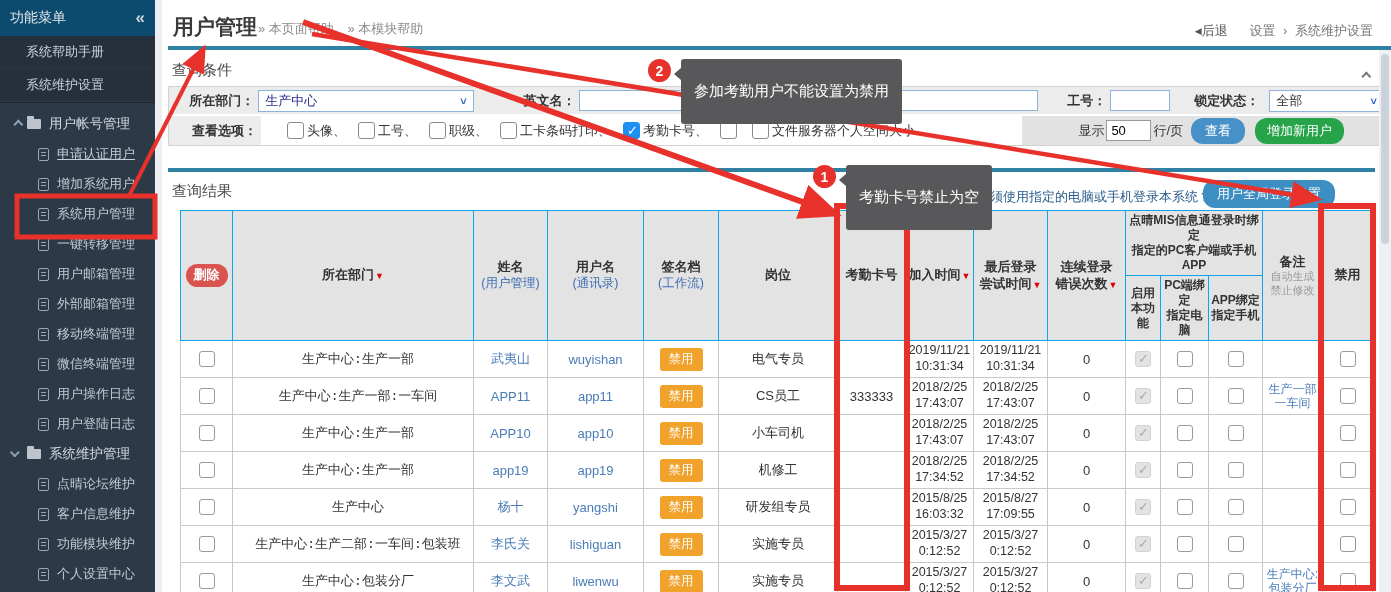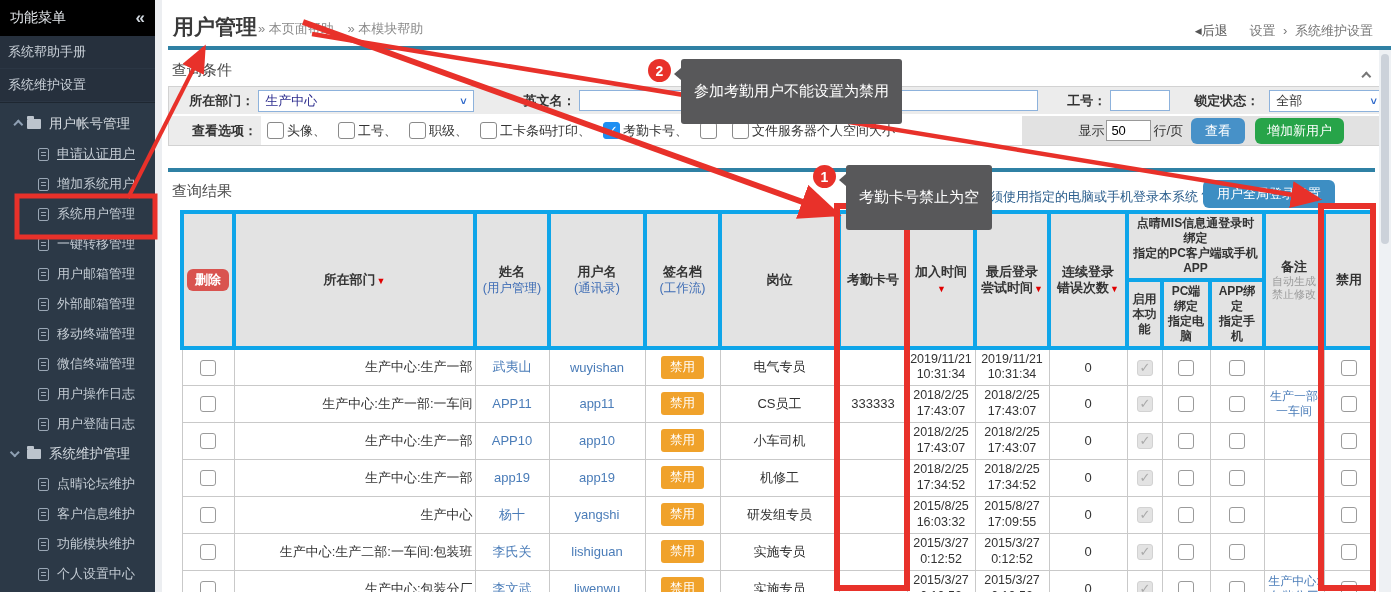--- a/index.html
+++ b/index.html
@@ -2,25 +2,25 @@
 <html><head>
 <meta charset="utf-8">
 <style>
   * { margin:0; padding:0; box-sizing:border-box; }
   html,body { background:#fff; }
   body { font-family:"Liberation Sans","DejaVu Sans",sans-serif; }
   .app { position:relative; width:1391px; height:592px; background:#fff; overflow:hidden; }
 
   
   .sidebar { position:absolute; left:0; top:0; width:155px; height:592px; background:#2c3947; color:#c6cdd4; z-index:2; }
-  .sb-header { height:36px; background:#000000; display:flex; align-items:center; justify-content:space-between; padding:0 10px 0 10px; }
+  .sb-header { height:36px; background:#0c4a6e; display:flex; align-items:center; justify-content:space-between; padding:0 10px 0 10px; }
   .sb-title { font-size:14px; color:#e2e6ea; }
   .sb-collapse { font-size:17px; font-weight:bold; color:#cfd6dd; cursor:pointer; }
   .sb-top { background:#26303d; border-bottom:1px solid #1e2731; }
-  .sb-top-item { height:33px; display:flex; align-items:center; padding-left:8px; font-size:13px; color:#c9d0d8; border-bottom:1px solid #2b3644; cursor:pointer; }
+  .sb-top-item { height:33px; display:flex; align-items:center; padding-left:26px; font-size:13px; color:#c9d0d8; border-bottom:1px solid #2b3644; cursor:pointer; }
   .sb-tree { padding-top:6px; }
   .sb-parent { height:30px; display:flex; align-items:center; padding-left:12px; font-size:13.5px; color:#d4dae0; cursor:pointer; }
   .sb-child { height:30px; display:flex; align-items:center; padding-left:38px; font-size:13px; color:#c4ccd4; cursor:pointer; }
   .sb-child .lbl.u { text-decoration:underline; }
   .chev { width:7px; height:7px; border-left:2px solid #8fa0b3; border-bottom:2px solid #8fa0b3; display:inline-block; margin-right:8px; }
   .chev.up { transform:rotate(135deg) translate(-2px,-2px); }
   .chev.down { transform:rotate(-45deg) translate(1px,-2px); }
   .fold-icon { width:14px; height:10px; background:#bcc4cd; border-radius:1px; position:relative; display:inline-block; margin-right:8px; }
   .fold-icon::before { content:""; position:absolute; top:-3px; left:0; width:7px; height:3px; background:#bcc4cd; border-radius:1px 1px 0 0; }
   .doc-icon { width:11px; height:13px; border:1px solid #9aa7b5; border-radius:2px; display:inline-block; margin-right:8px; position:relative; background:transparent; }
@@ -39,60 +39,60 @@
   .div1 { left:168px; top:46px; width:1223px; }
   .div2 { left:168px; top:168px; width:1207px; }
 
   
   .sec-title { position:absolute; font-size:15px; color:#4a4a4a; z-index:3; }
   .qc-title { left:172px; top:61px; }
   .qc-collapse { position:absolute; left:1360px; top:66px; z-index:3; cursor:pointer; }
   .qc-collapse .chev { border-color:#777; }
   .qpanel { position:absolute; left:168px; top:86px; width:1217px; z-index:3; border:1px solid #d2d2d2; background:#fff; }
   .qrow1 { display:flex; align-items:center; height:29px; background:#ececec; border-bottom:2px solid #fff; }
-  .qrow2 { display:flex; align-items:center; height:29px; background:#fff; }
+  .qrow2 { display:flex; align-items:center; height:29px; background:#fff;gap:20px; }
   .flabel { font-weight:bold; font-size:13px; color:#333; text-align:right; white-space:nowrap; }
   .sel { background:#fff; border:1px solid #8db2dc; height:22px; display:flex; align-items:center; justify-content:space-between; padding:0 6px; font-size:13px; cursor:pointer; }
   .sel .val { color:#2d2d8e; }
   .sel .arr { color:#2b66c9; font-weight:bold; font-size:11px; }
   .tin { height:21px; border:1px solid #8db2dc; background:#fff; font-size:13px; padding:0 4px; }
   .optlabel { width:92px; height:100%; background:#ececec; display:flex; align-items:center; justify-content:flex-end; padding-right:4px; }
   .opts { display:flex; align-items:center; padding-left:6px; flex:1; }
   .opt { display:flex; align-items:center; margin-right:12px; font-size:13px; color:#333; cursor:pointer; }
   .fcb { width:17px; height:17px; border:1px solid #8a8a8a; border-radius:3px; background:#fff; margin-right:3px; position:relative; flex:0 0 auto; }
   .fcb.checked { background:#1e8ff2; border-color:#1e8ff2; }
   .fcb.checked::after { content:"\2713"; position:absolute; left:3px; top:0px; color:#fff; font-size:13px; font-weight:bold; }
   .qright { width:362px; height:100%; background:#e2e2e2; display:flex; align-items:center; justify-content:flex-end; padding-right:40px; font-size:13px; color:#333; }
   .psize { width:45px; height:21px; border:1px solid #999; background:#fff; font-size:13px; padding:0 4px; margin:0 2px; }
-  .btn { display:inline-flex; align-items:center; justify-content:center; color:#fff; border-radius:6px; font-size:13px; cursor:pointer; white-space:nowrap; }
+  .btn { display:inline-flex; align-items:center; justify-content:center; color:#fff; border-radius:12px; font-size:13px; cursor:pointer; white-space:nowrap; }
   .btn-blue { background:#4791c8; padding:4px 14px; margin-left:8px; }
   .btn-green { background:#27a449; padding:4px 12px; margin-left:10px; }
 
   
   .qr-title { left:172px; top:182px; }
   .tiprow { position:absolute; left:872px; top:188px; z-index:3; display:flex; align-items:center; }
   .bulb { width:11px; height:11px; background:#f6c844; border-radius:50%; position:relative; margin-right:3px; }
   .bulb::after { content:""; position:absolute; left:3px; top:11px; width:5px; height:3px; background:#b9b19a; }
   .tiptext { font-size:13px; color:#2a5d8c; white-space:nowrap; }
   .glob-btn { position:absolute; left:1203px; top:180px; height:28px; padding:0 14px; z-index:3; background:#3d8ec3; }
 
   
   .tbl-wrap { position:absolute; left:180px; top:210px; z-index:3; }
   table { border-collapse:collapse; table-layout:fixed; width:1192px; background:#fff; }
-  th { background:#e3e3e3; border:4px solid #0ea5e9; font-size:13px; color:#333; text-align:center; vertical-align:middle; padding:2px; white-space:pre-line; line-height:1.25; }
+  th { background:#e3e3e3; border:1px solid #0ea5e9; font-size:13px; color:#333; text-align:center; vertical-align:middle; padding:2px; white-space:pre-line; line-height:1.25; }
   td { border:1px solid #c9c9c9; font-size:13px; color:#333; text-align:center; vertical-align:middle; height:36px; padding:1px 2px; position:relative; }
   tbody tr { height:37px; }
   .hsub { color:#3f6db5; font-weight:normal; font-size:12.5px; }
   .hsub2 { color:#9b9b9b; font-weight:normal; font-size:11px; display:block; line-height:1.2; }
   .sort { color:#e00000; font-size:9px; margin-left:1px; }
   .mis-top { font-size:12px; height:38px; }
   .mis-sub th { font-size:12px; height:33px; }
   .btn-red { background:#d9534f; padding:3px 8px; font-size:13px; }
   .btn-orange { background:#f0a22b; padding:3px 9px; font-size:12.5px; border-radius:3px; color:#fff; display:inline-block; cursor:pointer; }
-  .c-dept { text-align:right; padding-left:12px; }
+  .c-dept { text-align:center; padding-left:12px;font-family:Liberation Mono, monospace; }
   .link { color:#4a7cb8; cursor:pointer; }
   .date { font-size:12.5px; white-space:pre-line; line-height:1.25; }
   .c-note { color:#4a7cb8; font-size:12px; white-space:pre-line; line-height:1.2; }
   .cb { width:16px; height:16px; border:1px solid #9b9b9b; border-radius:3px; background:#fff; display:inline-block; vertical-align:middle; position:relative; cursor:pointer; }
   .cb.gray { background:#e3e3e3; border-color:#d2d2d2; cursor:default; }
   .cb.gray::after { content:"\2713"; position:absolute; left:2px; top:-1px; color:#a9a9a9; font-size:13px; font-weight:bold; }
 
   
   .scroll { position:absolute; right:0; top:50px; width:12px; height:542px; background:#eef1f4; z-index:4; }
   .scroll .thumb { position:absolute; left:2px; top:4px; width:8px; height:190px; background:#ccd2da; border-radius:4px; }

